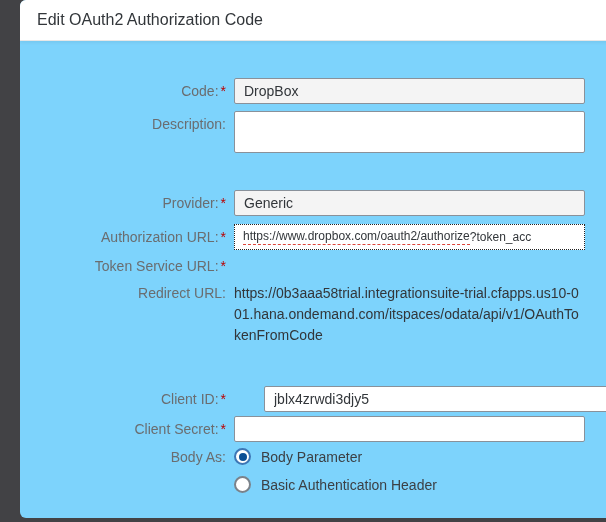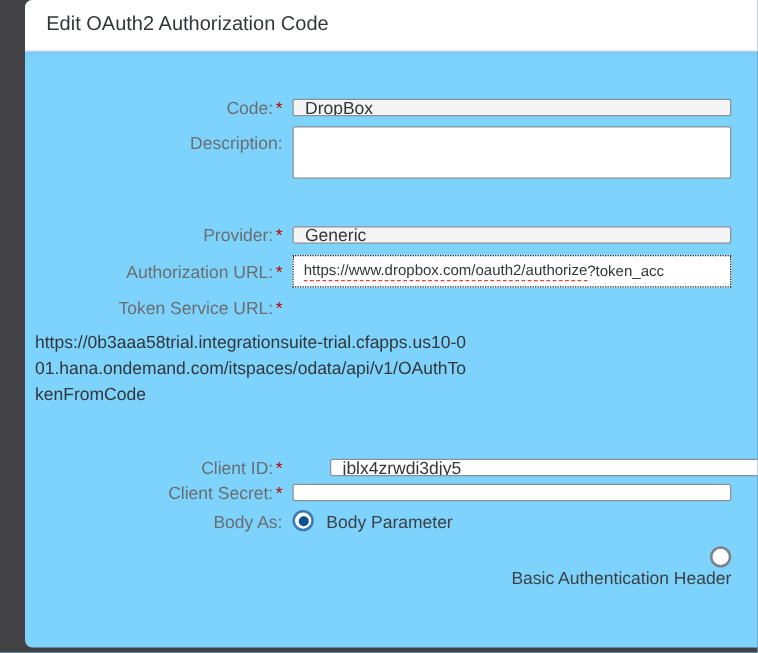--- a/index.html
+++ b/index.html
@@ -26,21 +26,21 @@
   .row { display:flex; align-items:center; }
   .label-cell {
     width:206px; flex-shrink:0; text-align:right;
     font-size:14px; color:#6a6d70; line-height:16px;
     white-space:nowrap;
   }
   .asterisk { color:#bb0000; margin-left:2px; font-size:14px; }
   .control-cell { margin-left:8px; width:351px; flex-shrink:0; }
 
   .field {
-    width:100%; box-sizing:border-box; height:14px;
+    width:100%; box-sizing:border-box; height:26px;
     border:1px solid #89919a; border-radius:2px;
     padding:0 9px; font-size:14px; color:#32363a;
     font-family:"Liberation Sans", sans-serif;
     background:#ffffff; outline:none; display:block;
   }
   .field.readonly { background:#f4f4f4; }
   textarea.field { height:42px; resize:none; padding:4px 9px; }
 
   .field-focused {
     box-sizing:border-box; width:100%; height:26px;
@@ -50,21 +50,21 @@
     font-size:12px; color:#32363a; background:#fff;
   }
   .squiggle { border-bottom:1px dashed #de453b; padding-bottom:1px; }
 
   .redirect-text {
     font-size:14px; color:#32363a; line-height:21px;
     word-break:break-all; width:351px;
   }
 
   .radio-row { display:flex; align-items:flex-end; height:16px; }
-  .radio-row + .radio-row { margin-top:12px;flex-direction:column; }
+  .radio-row + .radio-row { margin-top:12px; }
   .radio {
     width:13px; height:13px; border:2px solid #7b828a; border-radius:50%;
     display:inline-block; position:relative; background:#fff; flex-shrink:0;
   }
   .radio.selected { border-color:#3d76b5; }
   .radio.selected::after {
     content:''; position:absolute; left:2.5px; top:2.5px;
     width:8px; height:8px; border-radius:50%; background:#0b4f94;
   }
   .radio-label { margin-left:10px; font-size:14px; color:#3c4045; }
@@ -122,20 +122,21 @@
             <span>?token_acc</span>
         </div>
       </div>
     </div>
 
     <div class="row row-token">
       <div class="label-cell"><span>Token Service URL:</span><span class="asterisk">*</span></div>
     </div>
 
     <div class="row row-redirect">
+      <div class="label-cell"><span>Redirect URL:</span></div>
       <div class="control-cell">
         <div class="redirect-text">https://0b3aaa58trial.integrationsuite-trial.cfapps.us10-001.hana.ondemand.com/itspaces/odata/api/v1/OAuthTokenFromCode</div>
       </div>
     </div>
 
     <div class="row row-clientid">
       <div class="label-cell"><span>Client ID:</span><span class="asterisk">*</span></div>
       <div class="control-cell">
         <input class="field" type="text" value="jblx4zrwdi3djy5" style="">
       </div>

